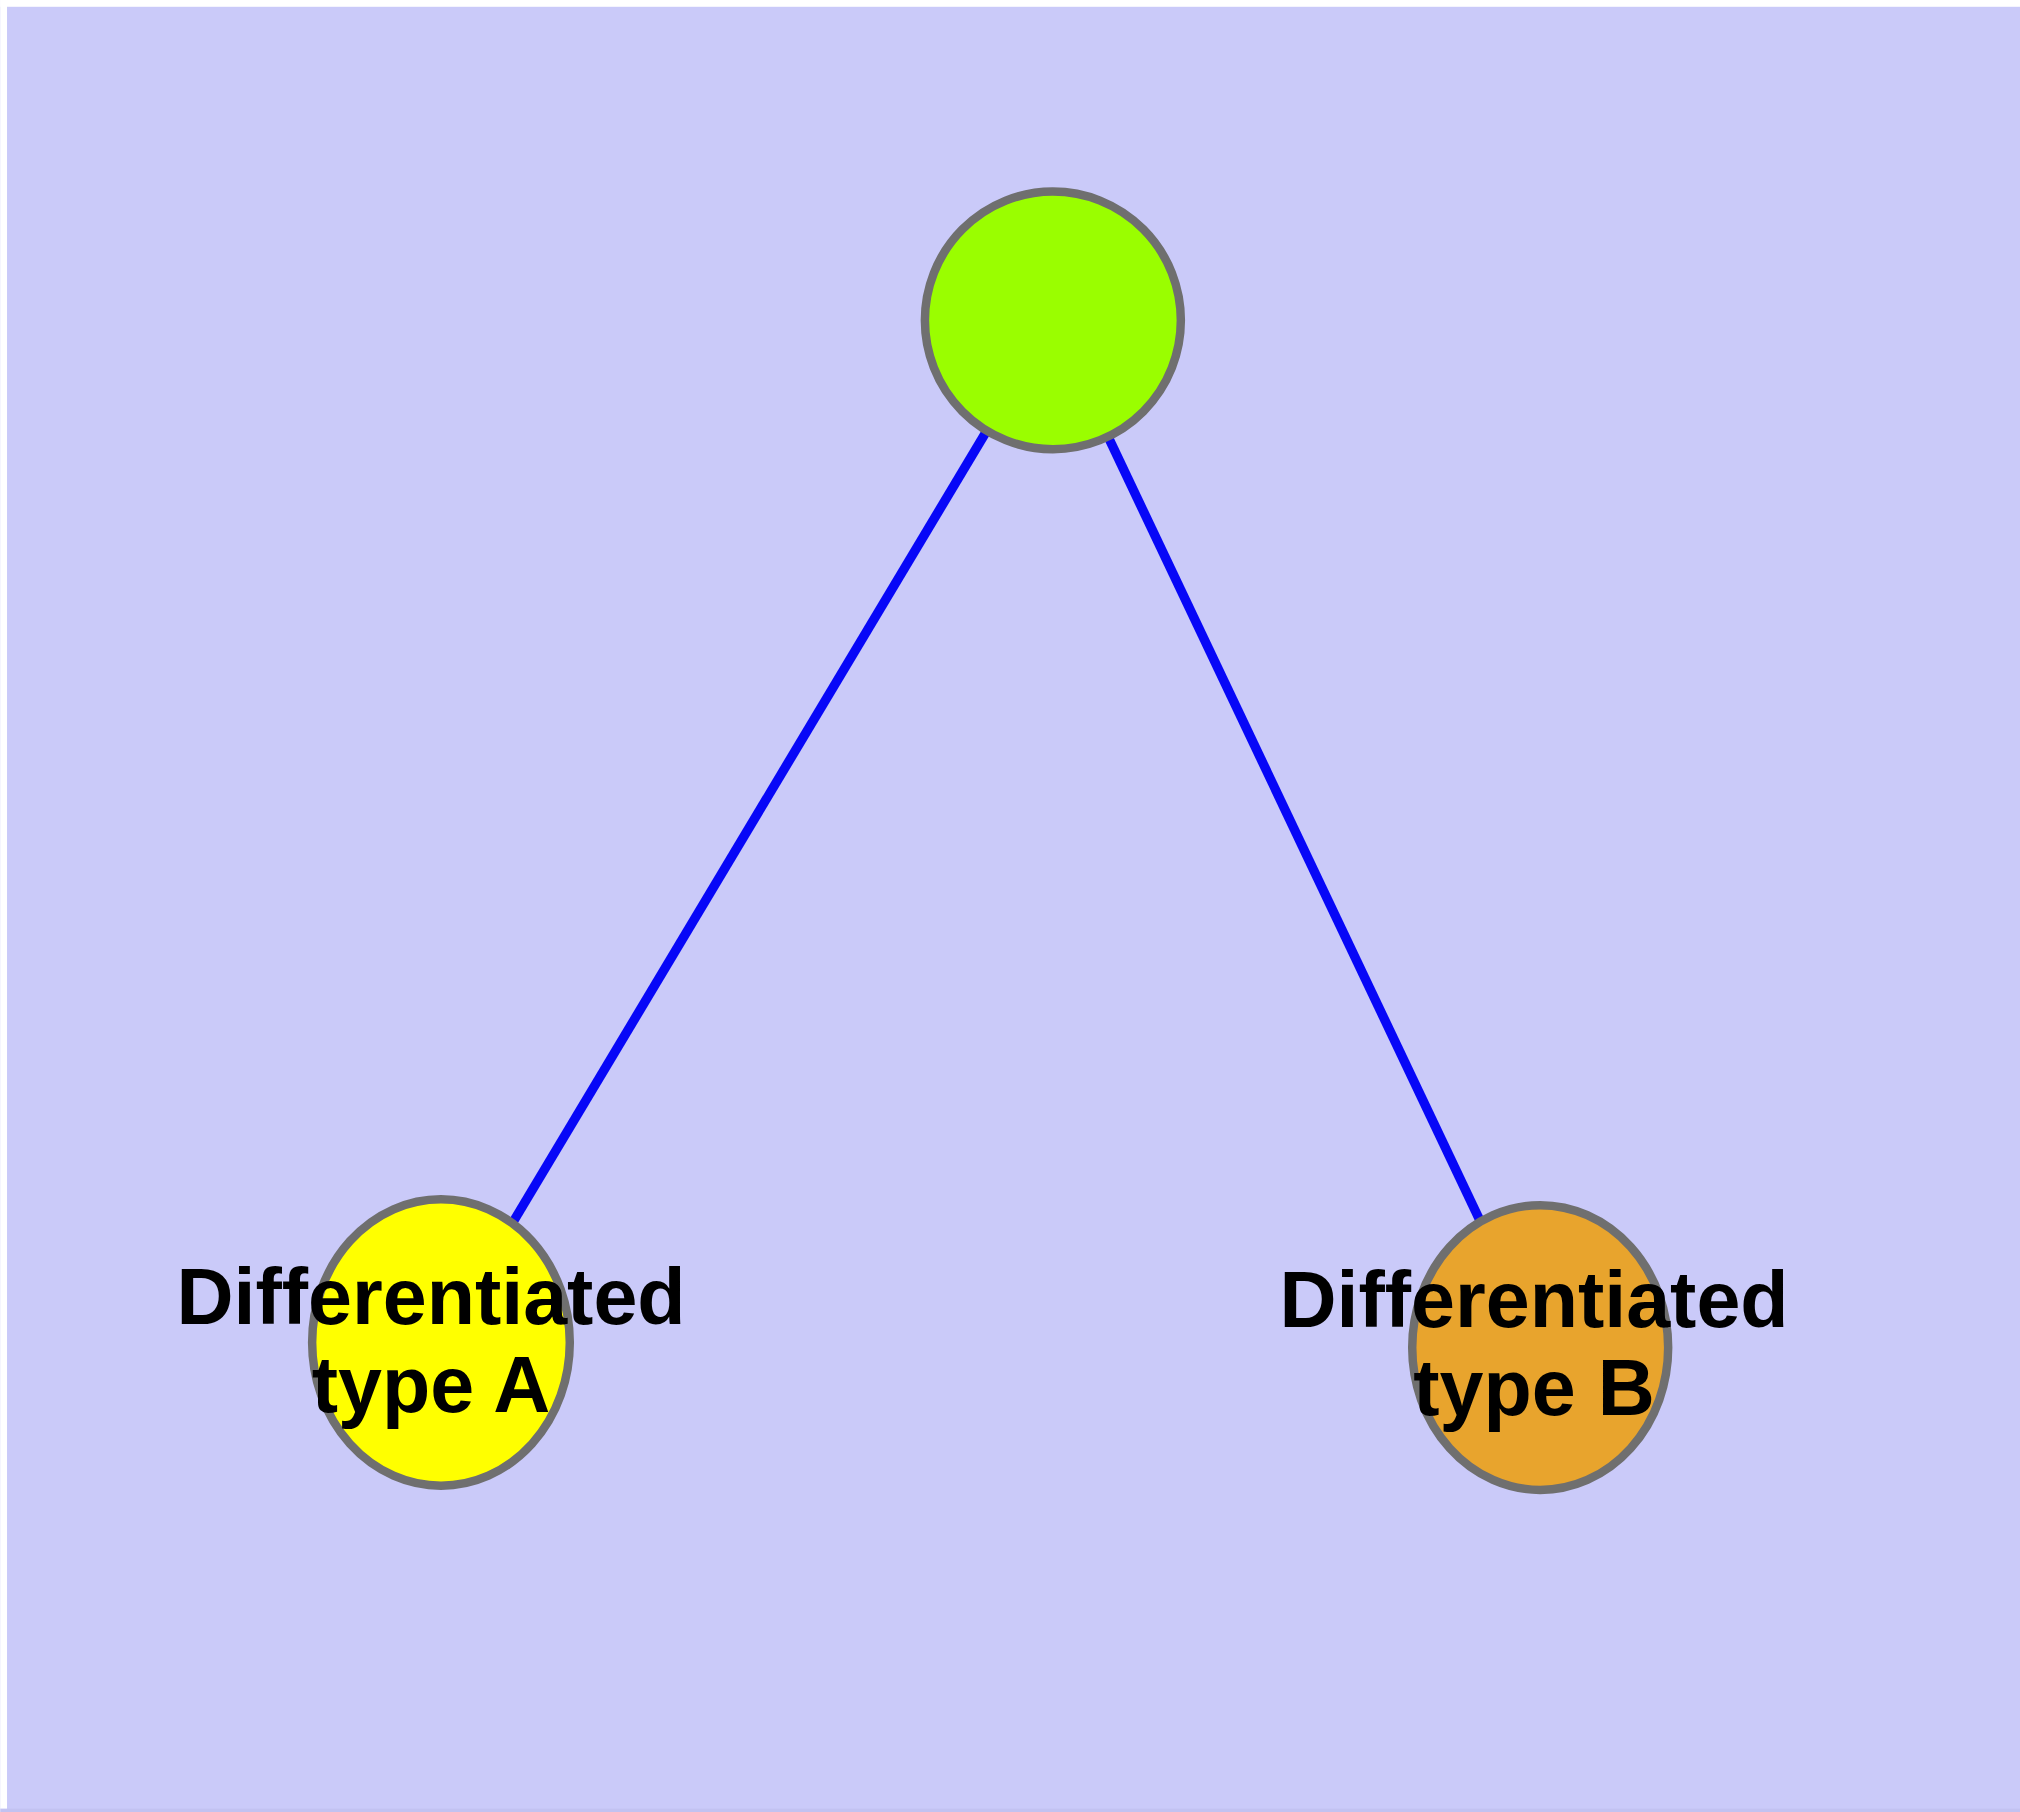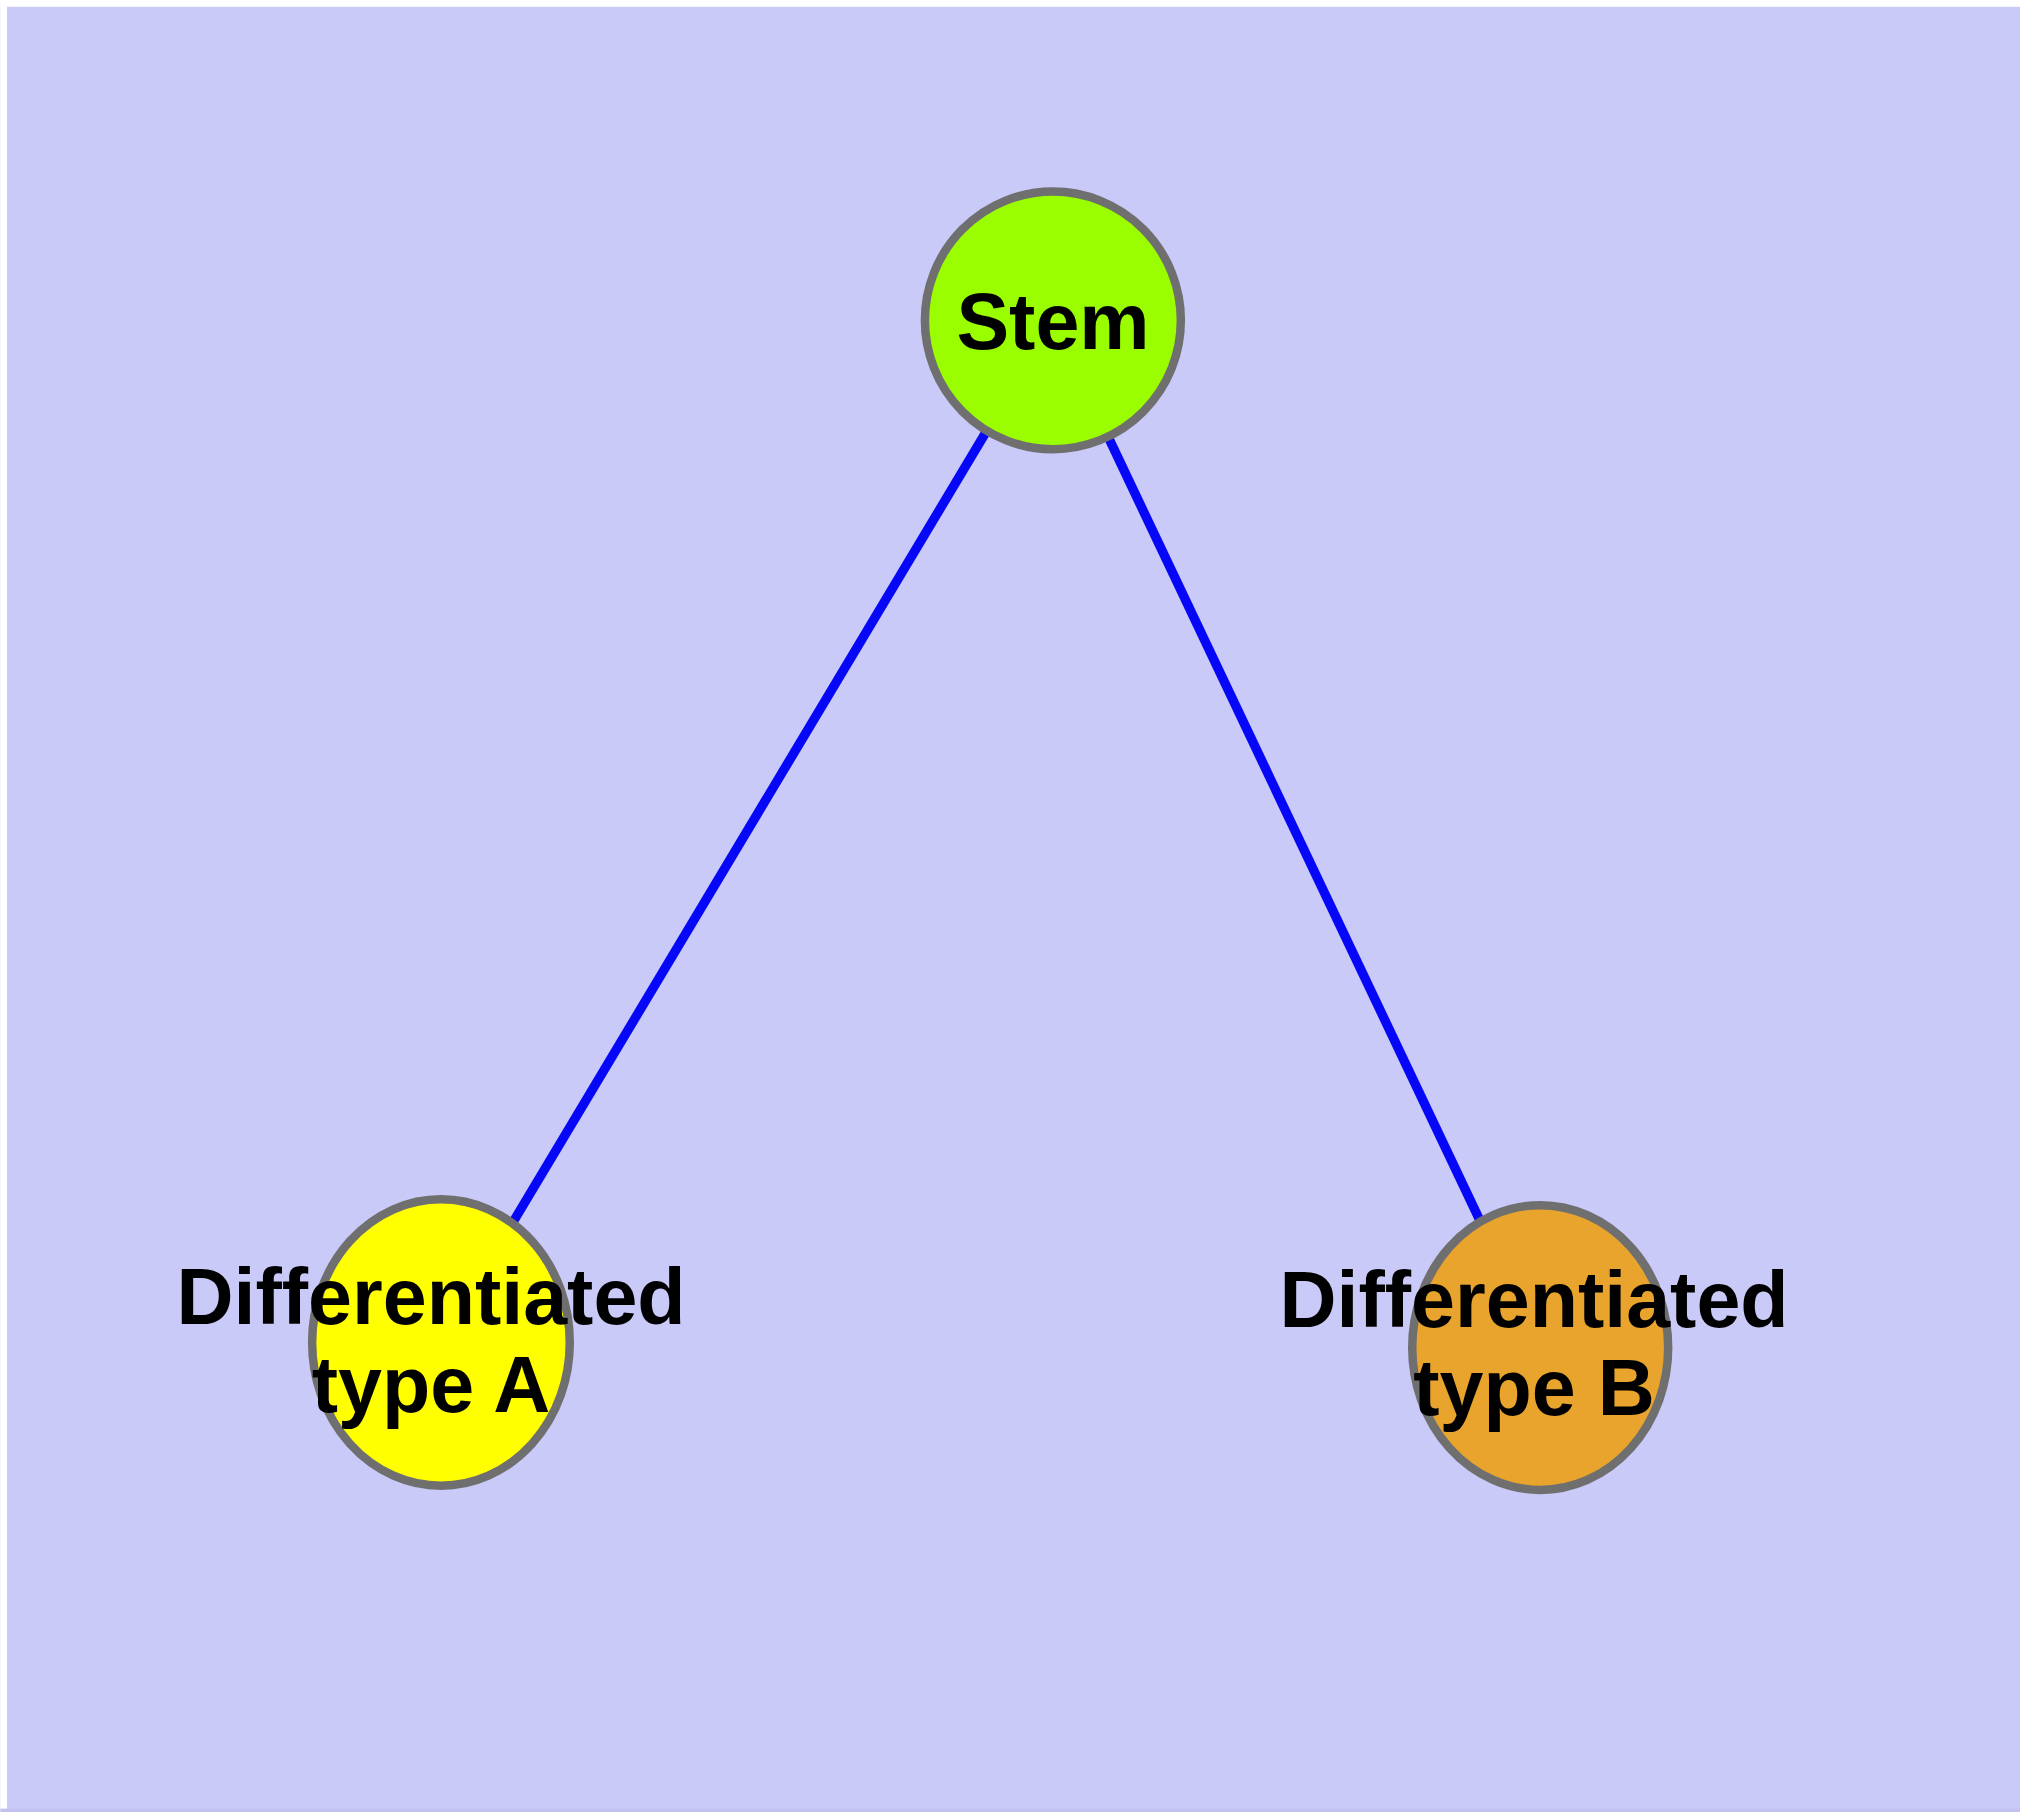--- a/index.html
+++ b/index.html
@@ -58,19 +58,18 @@
     <rect x="0" y="2134" width="2384" height="4" fill="#C2C2F1"></rect>
 
     <line class="edge" x1="1242" y1="378" x2="520" y2="1584" stroke="#0707F7"></line>
     <line class="edge" x1="1242" y1="378" x2="1817" y2="1590" stroke="#0707F7"></line>
 
     <ellipse class="node" cx="1242" cy="378" rx="151" ry="152" fill="#9AFE00" stroke="#6F6F6F"></ellipse>
     <ellipse class="node" cx="520" cy="1584" rx="152" ry="169" fill="#FFFF00" stroke="#6F6F6F"></ellipse>
     <ellipse class="node" cx="1817" cy="1590" rx="151" ry="168" fill="#E8A42D" stroke="#6F6F6F"></ellipse>
   </svg>
 
-  <div class="node-label" id="label-stem">Stem</div>
   <div class="node-label" id="label-type-a">Differentiated
 type A</div>
   <div class="node-label" id="label-type-b">Differentiated
 type B</div>
 </div>
 
 
 </body></html>

